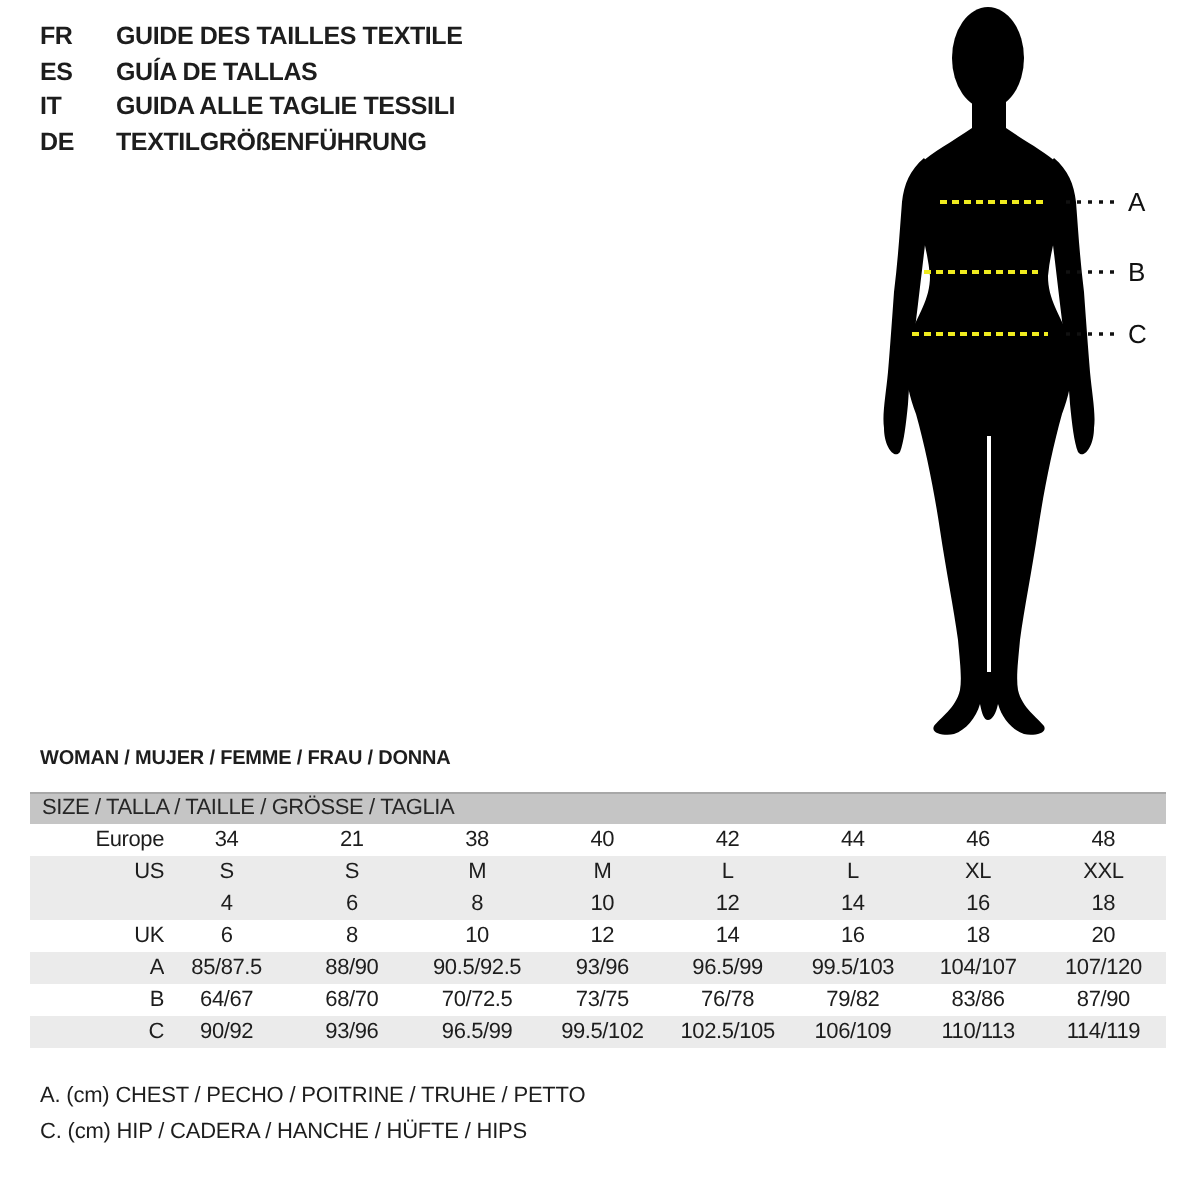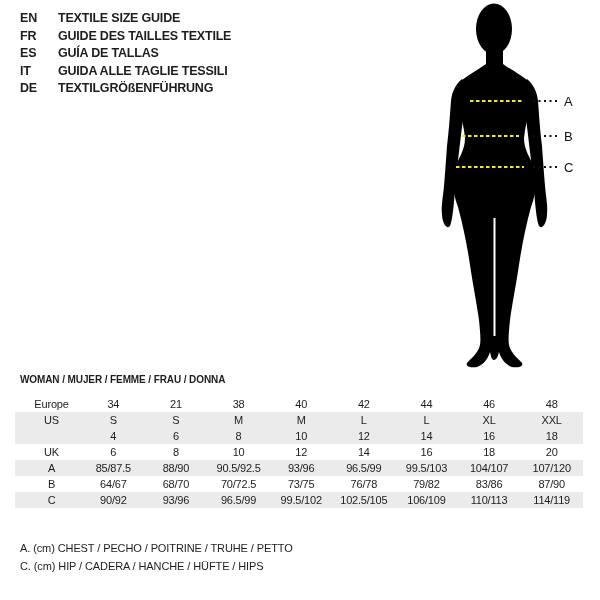--- a/index.html
+++ b/index.html
@@ -19,33 +19,29 @@
   .dash-black{stroke:#111;stroke-width:1.8;stroke-dasharray:2 3.5;fill:none}
   .marker-label{font-size:13px;fill:#111;font-family:"Liberation Sans",sans-serif}
   
   .section-title{position:absolute;left:20px;top:374px;font-weight:bold;font-size:10px;letter-spacing:-0.1px;white-space:nowrap}
   .size-table{position:absolute;left:15px;top:396px;width:568px;font-size:11px;letter-spacing:-0.2px}
   .thead{background:var(--header-bg,#c5c5c5);height:16px;line-height:16px;padding-left:6px;
          box-shadow:inset 0 1px 0 #a8a8a8;color:#262626;white-space:nowrap}
   .trow{display:grid;grid-template-columns:67px repeat(8,1fr);height:16px;line-height:16px}
   .trow.shade{background:var(--stripe-bg,#ebebeb)}
   .tcell{text-align:center;overflow:hidden;white-space:nowrap}
-  .tcell.label{text-align:center;padding-left:6px}
+  .tcell.label{text-align:right;padding-left:6px}
   
   .legend-block{position:absolute;left:20px;top:539px}
   .legend-line{line-height:18.4px;font-weight:normal;font-size:11px;letter-spacing:-0.1px;white-space:nowrap}
 </style>
 </head>
 <body>
 
 <div class="lang-block">
-    <div class="lang-row">
-      <span class="lang-code">EN</span>
-      <span class="lang-label">TEXTILE SIZE GUIDE</span>
-    </div>
     <div class="lang-row">
       <span class="lang-code">FR</span>
       <span class="lang-label">GUIDE DES TAILLES TEXTILE</span>
     </div>
     <div class="lang-row">
       <span class="lang-code">ES</span>
       <span class="lang-label">GUÍA DE TALLAS</span>
     </div>
     <div class="lang-row">
       <span class="lang-code">IT</span>
@@ -94,20 +90,21 @@
 
     <text class="marker-label" x="144" y="105.5">A</text>
     <text class="marker-label" x="144" y="140.5">B</text>
     <text class="marker-label" x="144" y="171.5">C</text>
   </svg>
 </div>
 
 <div class="section-title">WOMAN / MUJER / FEMME / FRAU / DONNA</div>
 
 <div class="size-table">
+  <div class="thead">SIZE / TALLA / TAILLE / GRÖSSE / TAGLIA</div>
   <div>
       <div class="trow">
         <div class="tcell label">Europe</div>
         <div class="tcell">34</div>
         <div class="tcell">21</div>
         <div class="tcell">38</div>
         <div class="tcell">40</div>
         <div class="tcell">42</div>
         <div class="tcell">44</div>
         <div class="tcell">46</div>

